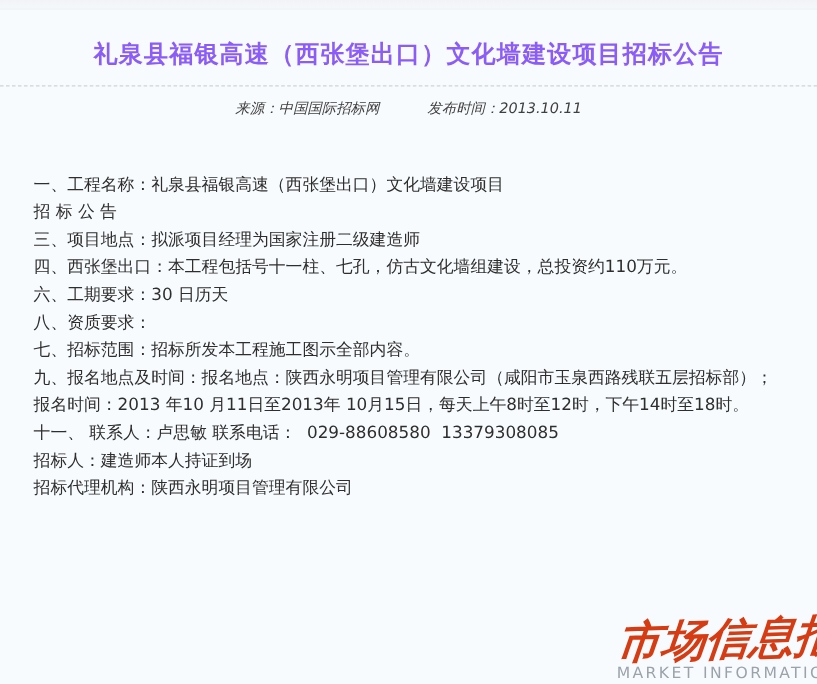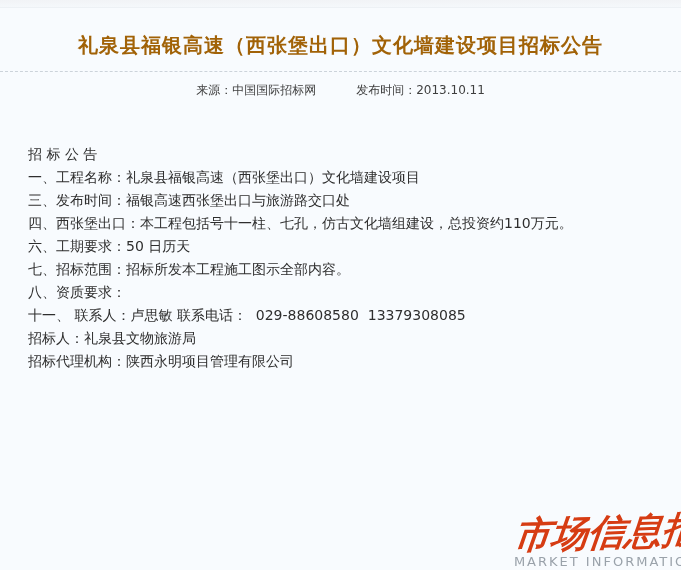--- a/index.html
+++ b/index.html
@@ -13,34 +13,35 @@
   .top-strip {
     height:7px;
     background:linear-gradient(#f1f3f6,#f5f8fb);
     border-bottom:1px solid #edf1f5;
   }
   .page-title {
     margin:25px 30px 0;
     text-align:center;
     font-size:20px;
     line-height:24px;
-    color:#a16207;
+    color:#8b5cf6;
     font-weight:bold;
     letter-spacing:1px;
   }
   .divider {
     border:none;
     border-top:1px dashed #ccd3da;
     margin:14px 0 0;
   }
   .meta {
     text-align:center;
     font-size:12px;
     color:#3f3f3f;
     margin-top:10px;
+    font-style:italic;
   }
   .meta .src { margin-right:40px; }
   .doc-body {
     margin:44px 26px 0 28px;
     font-size:14px;
     line-height:23px;
     color:#2e2e2e;
   }
   .doc-body p { margin:0; white-space:pre-wrap; }
   .watermark {
@@ -74,28 +75,29 @@
 
 <h1 class="page-title">礼泉县福银高速（西张堡出口）文化墙建设项目招标公告</h1>
 
 <hr class="divider">
 
 <div class="meta">
   <span class="src">来源：中国国际招标网</span><span>发布时间：2013.10.11</span>
 </div>
 
 <div class="doc-body">
+  <p>一、工程名称：礼泉县福银高速（西张堡出口）文化墙建设项目</p>
   <p>招 标 公 告</p>
-  <p>一、工程名称：礼泉县福银高速（西张堡出口）文化墙建设项目</p>
-  <p>三、发布时间：福银高速西张堡出口与旅游路交口处</p>
+  <p>三、项目地点：拟派项目经理为国家注册二级建造师</p>
   <p>四、西张堡出口：本工程包括号十一柱、七孔，仿古文化墙组建设，总投资约110万元。</p>
-  <p>六、工期要求：50 日历天</p>
+  <p>六、工期要求：30 日历天</p>
+  <p>八、资质要求：</p>
   <p>七、招标范围：招标所发本工程施工图示全部内容。</p>
-  <p>八、资质要求：</p>
+  <p>九、报名地点及时间：报名地点：陕西永明项目管理有限公司（咸阳市玉泉西路残联五层招标部）；报名时间：2013 年10 月11日至2013年 10月15日，每天上午8时至12时，下午14时至18时。</p>
   <p>十一、 联系人：卢思敏 联系电话：  029-88608580  13379308085</p>
-  <p>招标人：礼泉县文物旅游局</p>
+  <p>招标人：建造师本人持证到场</p>
   <p>招标代理机构：陕西永明项目管理有限公司</p>
 </div>
 
 <div class="watermark">
   <div class="wm-cn">市场信息报</div>
   <div class="wm-en">MARKET INFORMATION</div>
 </div>
 
 </body></html>

